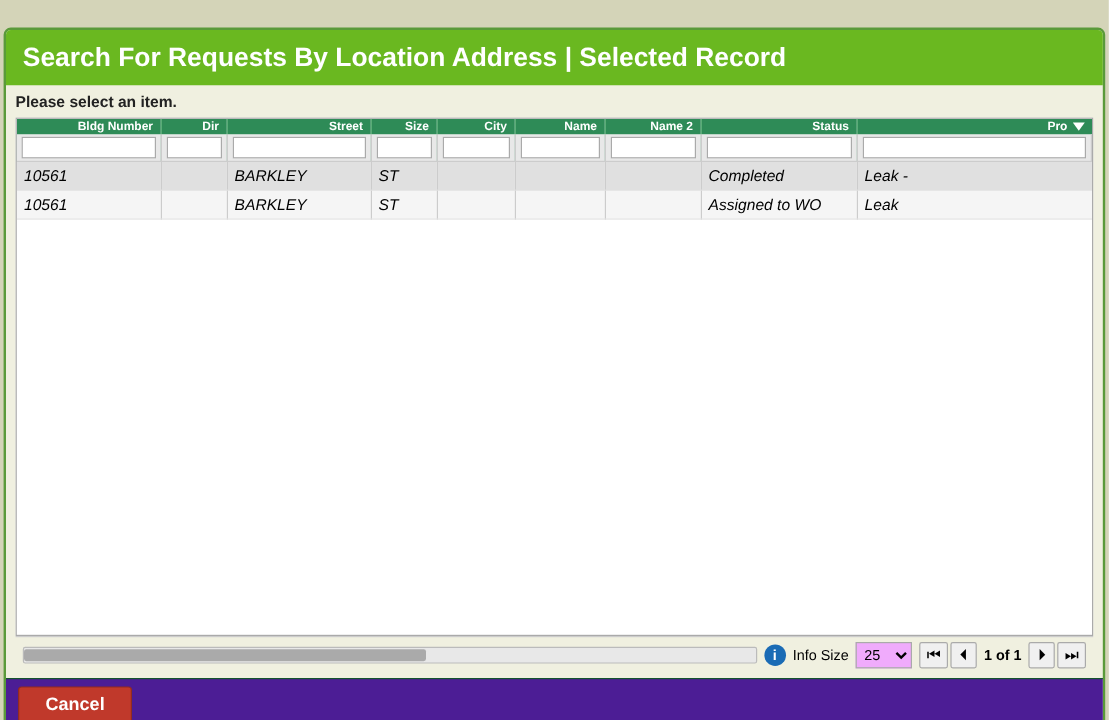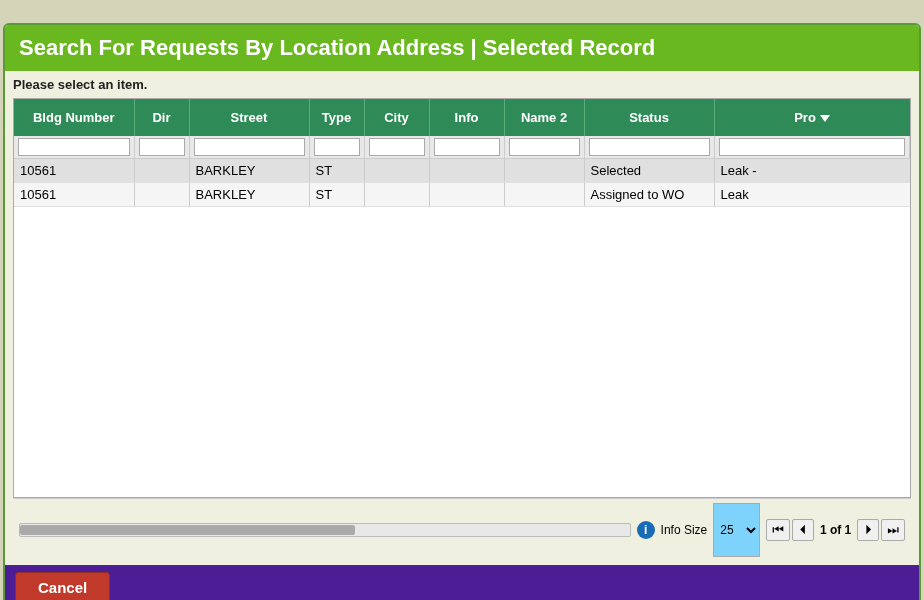--- a/index.html
+++ b/index.html
@@ -51,23 +51,23 @@
     table {
       width: 100%;
       border-collapse: collapse;
       table-layout: fixed;
     }
     thead tr {
       background: #2e8b57;
       color: white;
     }
     thead th {
-      padding: 11px 6px;
-      text-align: center;
-      font-size: 13px;
+      padding: 1px 6px;
+      text-align: right;
+      font-size: 10px;
       font-weight: bold;
       border-right: 1px solid #5aad77;
       white-space: nowrap;
       overflow: hidden;
     }
     thead th:last-child { border-right: none; }
     .filter-row td {
       background: #e8e8e8;
       padding: 2px 4px;
       border-bottom: 1px solid #ccc;
@@ -75,20 +75,21 @@
     }
     .filter-row td input {
       width: 100%;
       border: 1px solid #aaa;
       padding: 1px 3px;
       font-size: 12px;
       background: white;
     }
     tbody tr {
       background: #e0e0e0;
+      font-style: italic;
     }
     tbody tr:nth-child(even) {
       background: #f5f5f5;
     }
     tbody td {
       padding: 4px 6px;
       border-right: 1px solid #ccc;
       border-bottom: 1px solid #e0e0e0;
       white-space: nowrap;
       overflow: hidden;
@@ -149,23 +150,23 @@
       font-size: 12px;
       font-weight: bold;
       display: flex;
       align-items: center;
       justify-content: center;
       flex-shrink: 0;
     }
     .page-size-label { font-size: 12px; }
     .page-size-select {
       font-size: 12px;
-      padding: 18px 2px;
+      padding: 2px 2px;
       border: 1px solid #aaa;
-      background: #7dd3fc;
+      background: #f0abfc;
     }
     .pagination-controls {
       display: flex;
       align-items: center;
       gap: 2px;
       margin-left: auto;
     }
     .pag-btn {
       padding: 2px 5px;
       font-size: 13px;
@@ -223,23 +224,23 @@
           <col class="col-name">
           <col class="col-name2">
           <col class="col-status">
           <col class="col-pro">
         </colgroup>
         <thead>
           <tr>
             <th>Bldg Number</th>
             <th>Dir</th>
             <th>Street</th>
-            <th>Type</th>
+            <th>Size</th>
             <th>City</th>
-            <th>Info</th>
+            <th>Name</th>
             <th>Name 2</th>
             <th>Status</th>
             <th>Pro<span class="filter-icon"></span></th>
           </tr>
           <tr class="filter-row">
             <td><input type="text" style=""></td>
             <td><input type="text" style=""></td>
             <td><input type="text" style=""></td>
             <td><input type="text" style=""></td>
             <td><input type="text" style=""></td>
@@ -251,21 +252,21 @@
         </thead>
         <tbody id="table-body">
         <tr>
               <td>10561</td>
               <td></td>
               <td>BARKLEY</td>
               <td>ST</td>
               <td></td>
               <td></td>
               <td></td>
-              <td>Selected</td>
+              <td>Completed</td>
               <td>Leak -</td>
             </tr>
             <tr>
               <td>10561</td>
               <td></td>
               <td>BARKLEY</td>
               <td>ST</td>
               <td></td>
               <td></td>
               <td></td>

